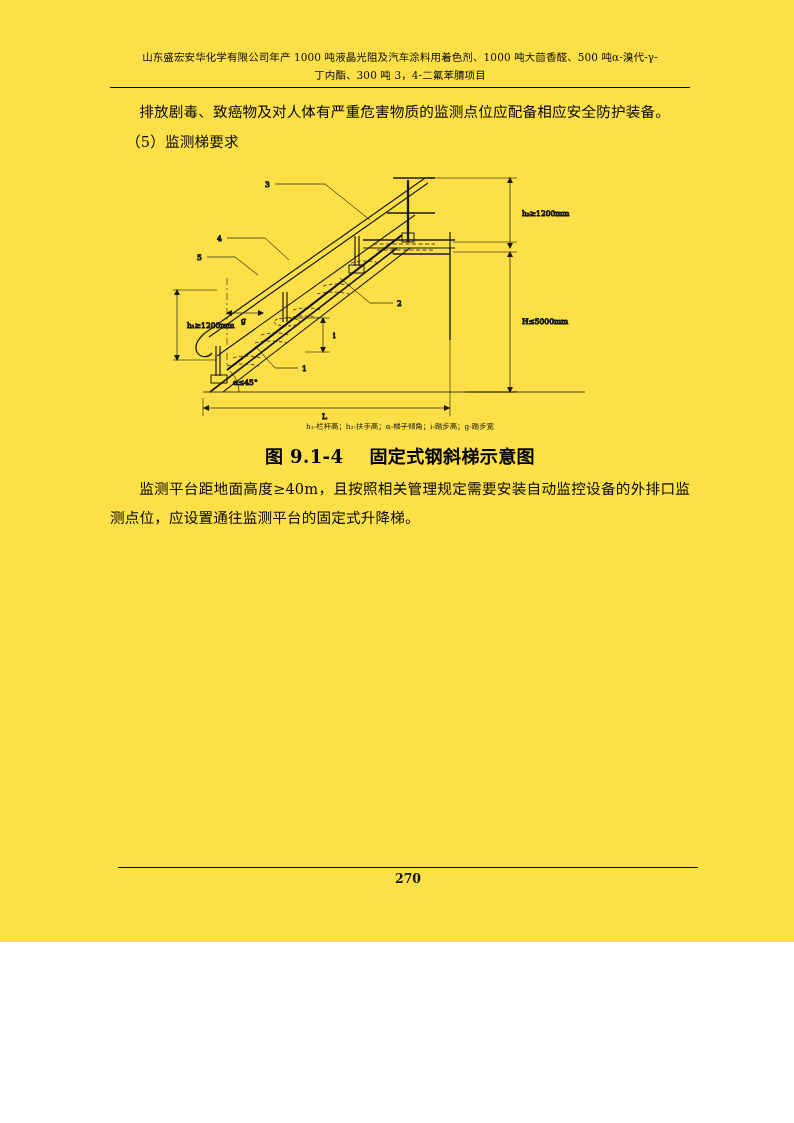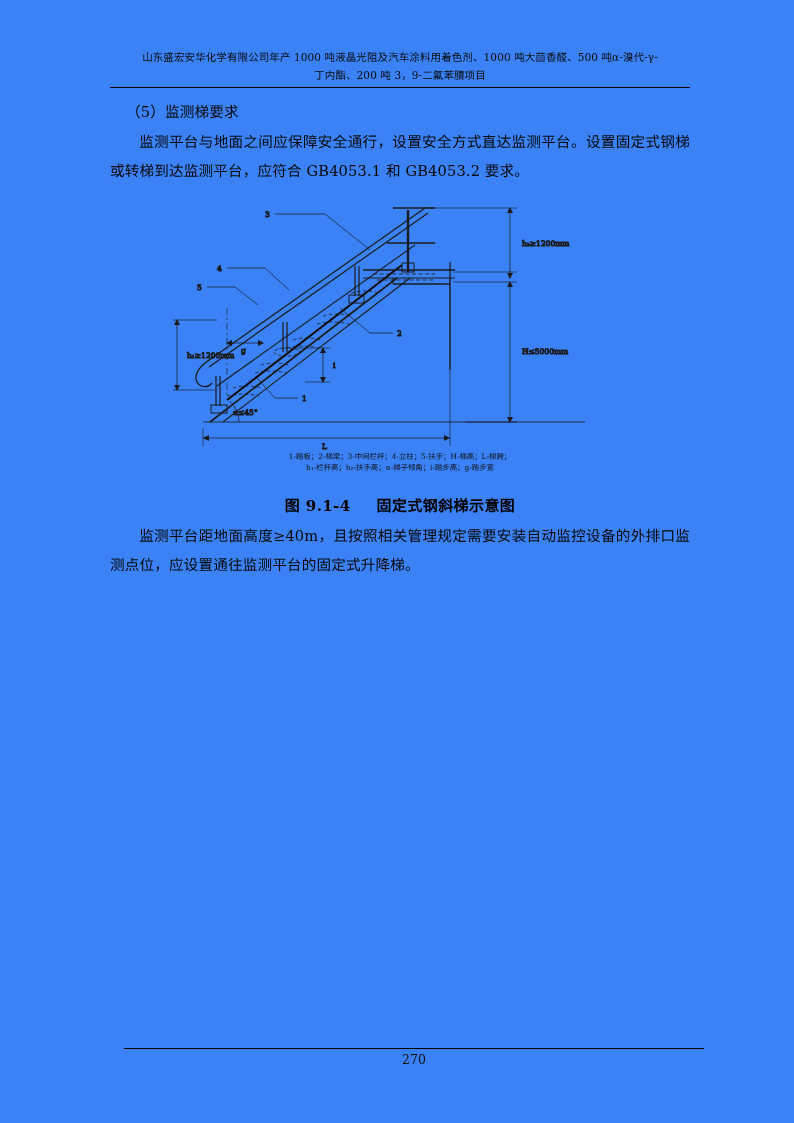--- a/index.html
+++ b/index.html
@@ -7,22 +7,22 @@
     padding: 0;
     background: #ffffff;
   }
   body {
     font-family: "DejaVu Serif", "Liberation Serif", serif;
     color: #000000;
   }
   .page {
     position: relative;
     width: 794px;
-    height: 1123px;
-    background: #3b82f6;
+    height: 942px;
+    background: #fde047;
     box-sizing: border-box;
     overflow: hidden;
   }
   .content {
     position: absolute;
     left: 110px;
     top: 0;
     width: 580px;
     height: 1123px;
   }
@@ -79,34 +79,35 @@
   .fig-legend {
     margin-top: 1px;
     font-size: 7.4px;
     line-height: 11.5px;
     text-align: center;
     color: #111;
     letter-spacing: 0;
   }
   .fig-legend span { display: block; white-space: nowrap; }
   .fig-caption {
-    margin-top: 20px;
-    font-size: 15px;
+    margin-top: 9px;
+    font-size: 18px;
     font-weight: bold;
     text-align: center;
     letter-spacing: 0.4px;
   }
   .fig-caption .gap { display: inline-block; width: 26px; }
 
   
   .footer {
     position: absolute;
-    left: 124px;
+    left: 118px;
     width: 580px;
     bottom: 56px;
+    font-weight: bold;
   }
   .footer-rule {
     border-bottom: 1.3px solid #000;
     width: 100%;
   }
   .footer-num {
     margin-top: 3px;
     text-align: center;
     font-size: 12.5px;
     color: #111;
@@ -115,27 +116,27 @@
   .dnum { font-family: "DejaVu Serif", "Liberation Serif", serif; font-size: 7.5px; fill: #000; }
 </style>
 </head>
 <body>
 
 <div class="page">
   <div class="content">
 
     <div class="header">
       <span class="header-line">山东盛宏安华化学有限公司年产 1000 吨液晶光阻及汽车涂料用着色剂、1000 吨大茴香醛、500 吨α-溴代-γ-</span>
-      <span class="header-line">丁内酯、200 吨 3，9-二氟苯腈项目</span>
+      <span class="header-line">丁内酯、300 吨 3，4-二氟苯腈项目</span>
     </div>
     <div class="header-rule"></div>
 
     <div class="body-block">
+      <p class="para indent">排放剧毒、致癌物及对人体有严重危害物质的监测点位应配备相应安全防护装备。</p>
       <p class="para indent-sub">（5）监测梯要求</p>
-      <p class="para indent">监测平台与地面之间应保障安全通行，设置安全方式直达监测平台。设置固定式钢梯或转梯到达监测平台，应符合 GB4053.1 和 GB4053.2 要求。</p>
     </div>
 
     <div class="figure">
       <svg width="470" height="250" viewBox="0 0 470 250">
         <g fill="none" stroke="#1a1a1a" stroke-width="1" shape-rendering="geometricPrecision">
 
           <line x1="38" y1="222" x2="420" y2="222" stroke-width="0.8"></line>
 
           <line x1="45" y1="222" x2="232" y2="78" stroke-width="1.6"></line>
           <line x1="58" y1="222" x2="245" y2="78" stroke-width="1.1"></line>
@@ -254,21 +255,20 @@
           <line x1="285" y1="170" x2="285" y2="246" stroke-width="0.6"></line>
           <line x1="38" y1="238" x2="285" y2="238" stroke-width="0.7"></line>
           <path d="M44,235 l-6,3 l6,3 z" fill="#1a1a1a" stroke="none"></path>
           <path d="M279,235 l6,3 l-6,3 z" fill="#1a1a1a" stroke="none"></path>
           <text class="dnum" x="157" y="249">L</text>
 
         </g>
       </svg>
 
       <div class="fig-legend">
-        <span>1-踏板；2-梯梁；3-中间栏杆；4-立柱；5-扶手；H-梯高；L-梯跨；</span>
         <span>h₁-栏杆高；h₂-扶手高；α-梯子倾角；i-踏步高；g-踏步宽</span>
       </div>
 
       <div class="fig-caption">
         <span>图 9.1-4</span><span class="gap"></span><span>固定式钢斜梯示意图</span>
       </div>
     </div>
 
     <p class="para indent" style="margin-top:6px;">监测平台距地面高度≥40m，且按照相关管理规定需要安装自动监控设备的外排口监测点位，应设置通往监测平台的固定式升降梯。</p>
 

